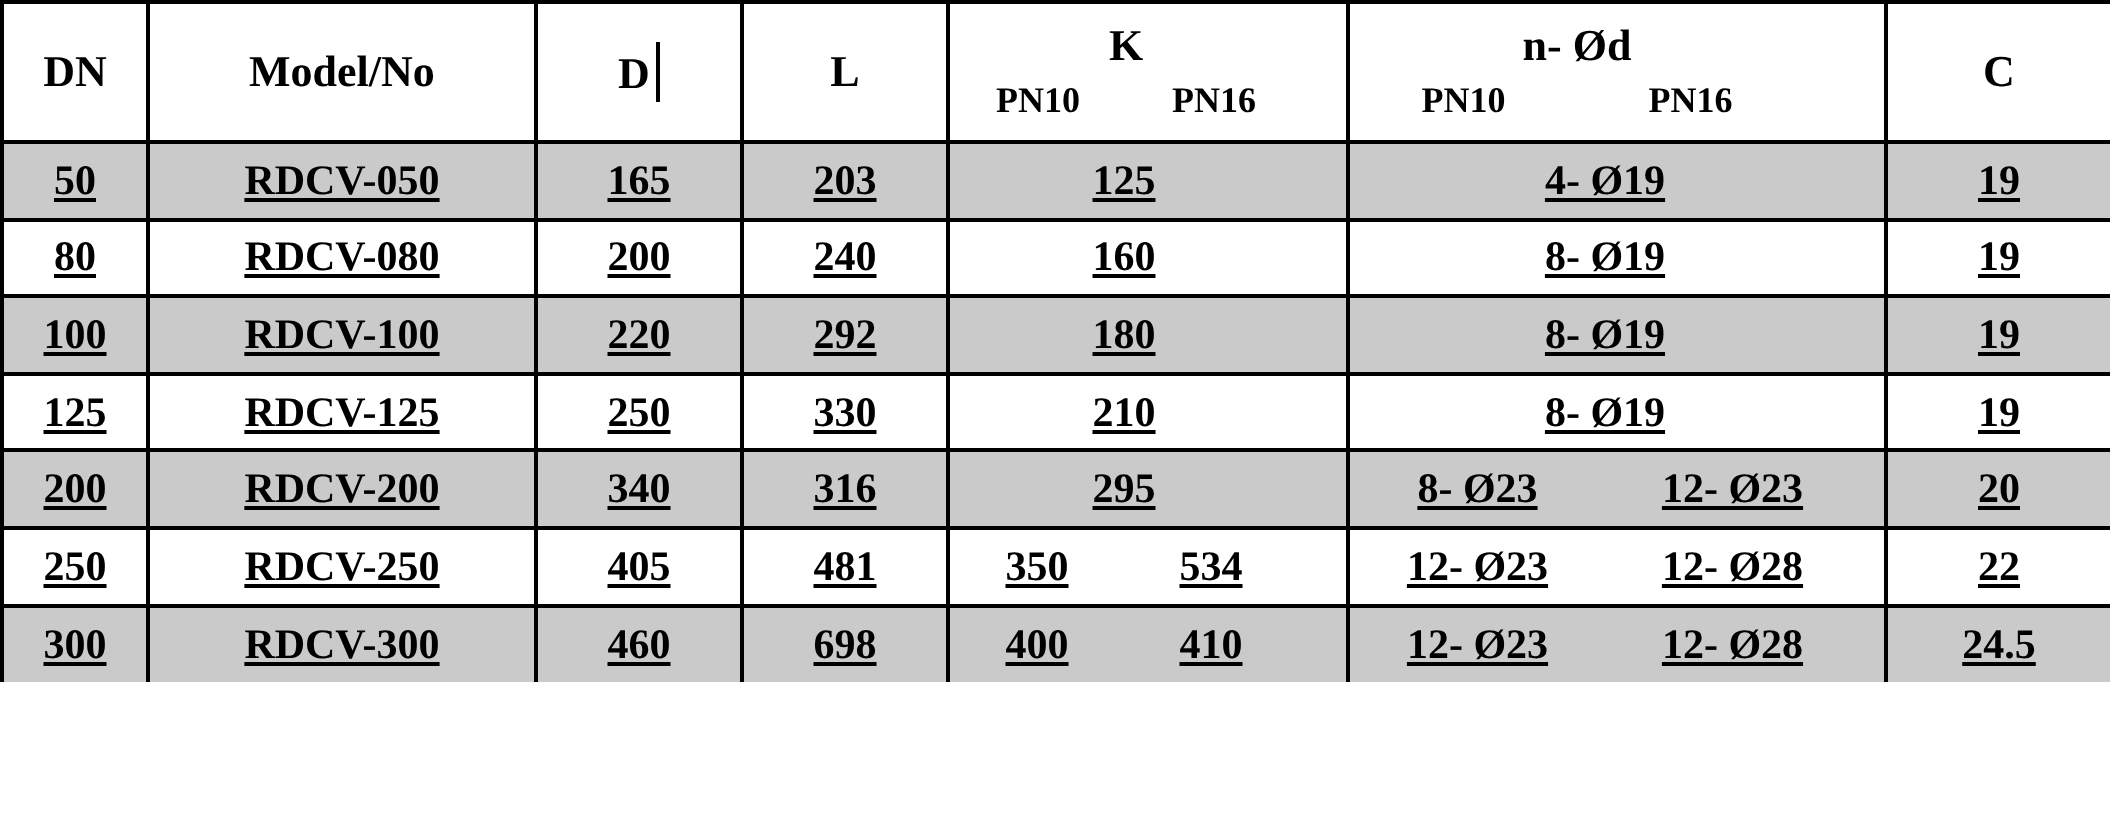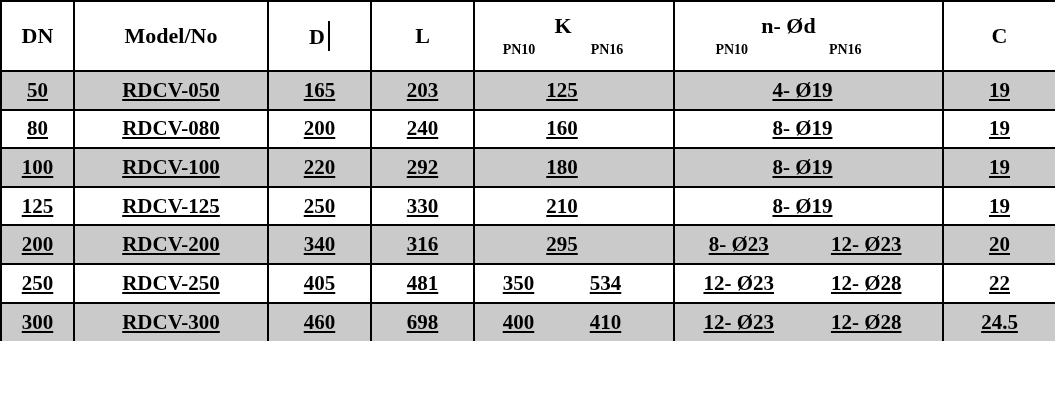--- a/index.html
+++ b/index.html
@@ -18,21 +18,21 @@
     padding: 0; overflow: hidden; white-space: nowrap;
   }
   thead tr { height: 70px; background: #ffffff; border-radius: 21px; }
   tbody tr { height: 38.6px; text-decoration: underline; }
   tbody tr:nth-child(odd)  { background: var(--shaded, #cacaca); }
   tbody tr:nth-child(even) { background: var(--plain, #ffffff); }
   tbody tr:last-child td { border-bottom: none; }
   th { font-size: 22px; }
   td { font-size: 21px; }
   .h-top { font-size: 22px; line-height: 1.25; }
-  .h-sub { display: flex; font-size: 14px; line-height: 1.45; }
+  .h-sub { display: flex; font-size: 18px; line-height: 1.45; }
   .h-sub span { flex: 1; }
   .pair { display: flex; width: 100%; }
   .pair .v { flex: 1; }
   th.c-k   { padding-right: 22px; }
   td.c-k   { padding-right: 24px; }
   th.c-nod { padding-right: 40px; }
   td.c-nod { padding-right: 12px; }
   .caret {
     display: inline-block; width: 2px; height: 30px;
     background: #000; margin-left: 3px; vertical-align: -7px;

